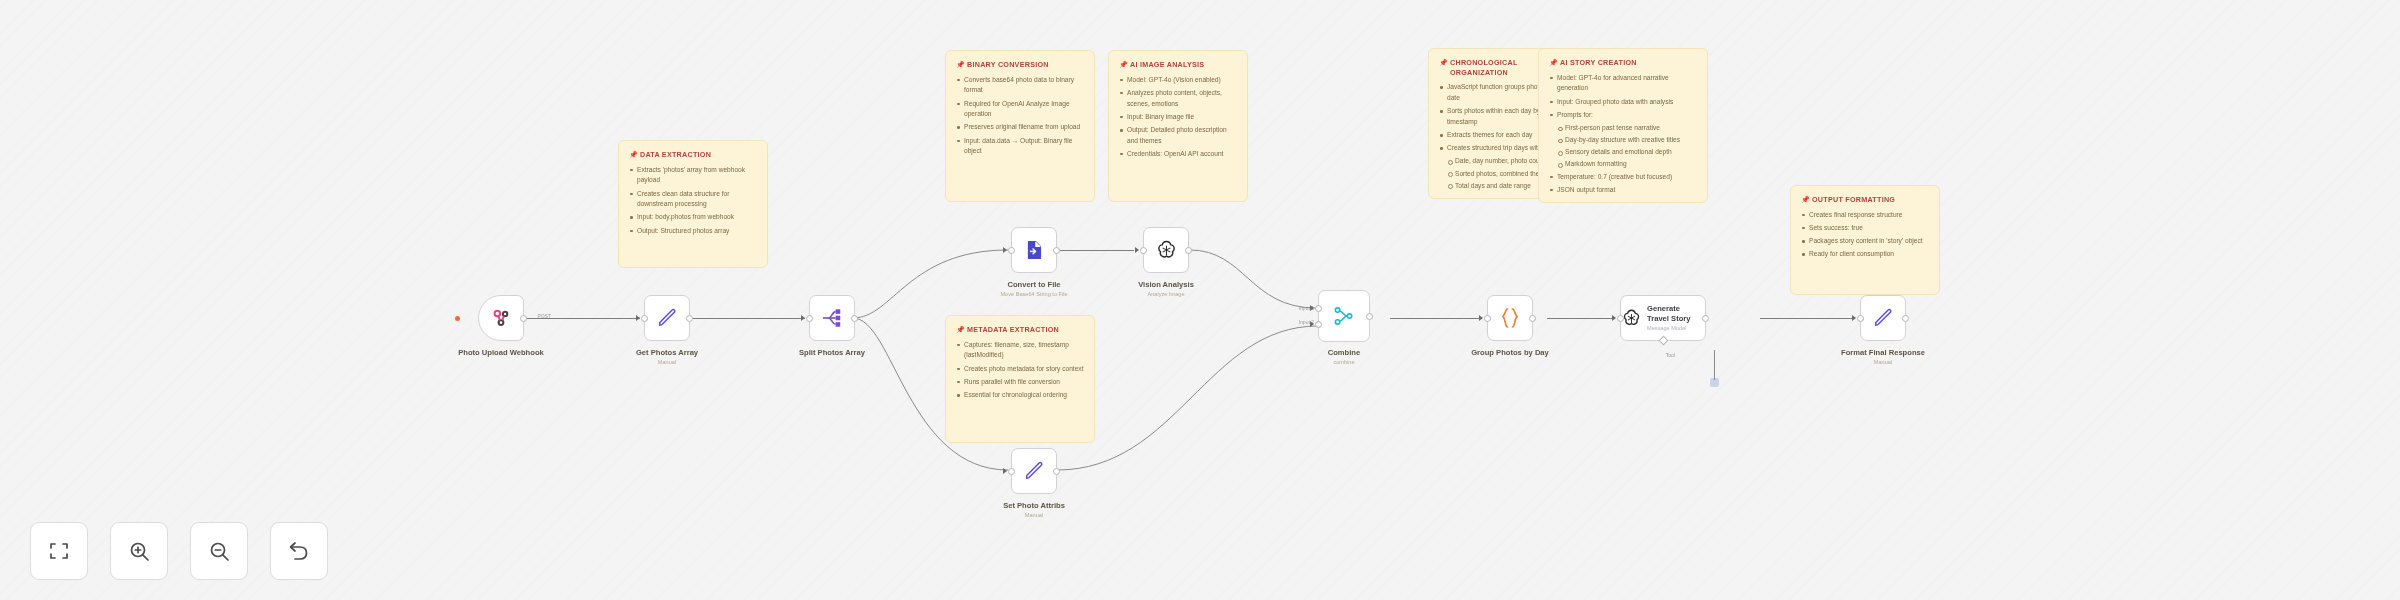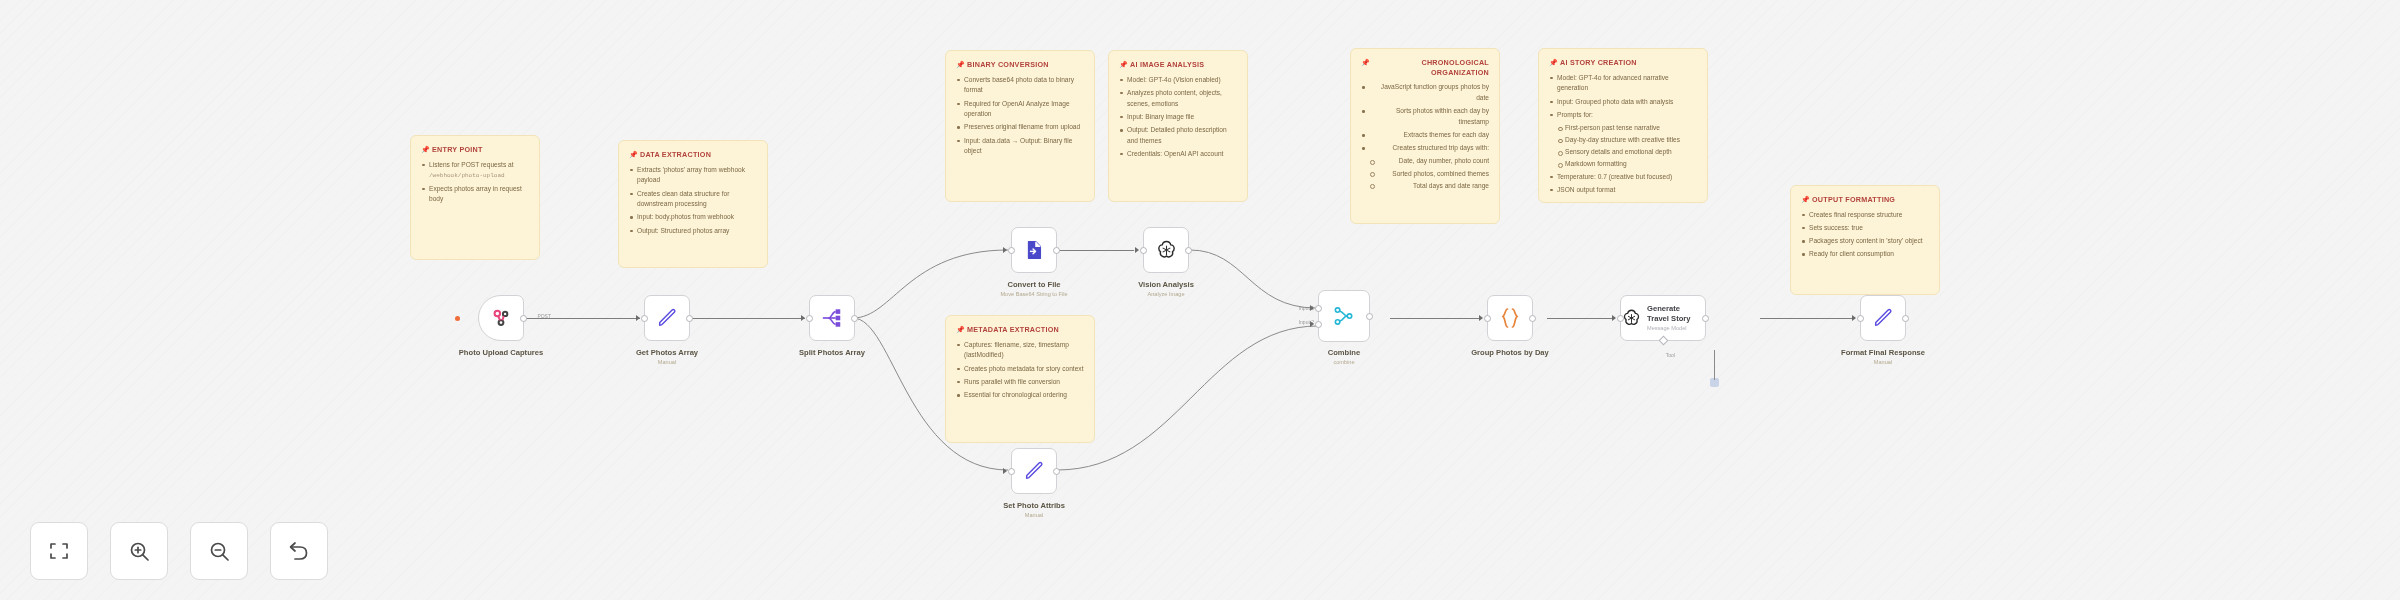--- a/index.html
+++ b/index.html
@@ -219,33 +219,20 @@
     cursor: pointer;
   }
   .tbtn svg { width: 24px; height: 24px; stroke: #4a4a4a; fill: none;
               stroke-width: 1.7; stroke-linecap: round; stroke-linejoin: round; }
 </style>
 </head>
 <body>
 
 <div id="canvas">
 
-  <div class="note" style="left:410px; top:135px; width:130px; height:125px;">
-    <div class="note-title">
-      <span class="pin">📌</span>
-      <span>ENTRY POINT</span>
-    </div>
-    <ul>
-      <li>
-        <span>Listens for POST requests at</span>
-        <span class="mono">/webhook/photo-upload</span>
-      </li>
-      <li>Expects photos array in request body</li>
-    </ul>
-  </div>
 
   <div class="note" style="left:618px; top:140px; width:150px; height:128px;">
     <div class="note-title">
       <span class="pin">📌</span>
       <span>DATA EXTRACTION</span>
     </div>
     <ul>
       <li>Extracts 'photos' array from webhook payload</li>
       <li>Creates clean data structure for downstream processing</li>
       <li>Input: body.photos from webhook</li>
@@ -287,21 +274,21 @@
       <span>METADATA EXTRACTION</span>
     </div>
     <ul>
       <li>Captures: filename, size, timestamp (lastModified)</li>
       <li>Creates photo metadata for story context</li>
       <li>Runs parallel with file conversion</li>
       <li>Essential for chronological ordering</li>
     </ul>
   </div>
 
-  <div class="note" style="left:1350px; top:48px; width:150px; height:176px;text-align:right;">
+  <div class="note" style="left:1428px; top:48px; width:150px; height:151px;">
     <div class="note-title">
       <span class="pin">📌</span>
       <span>CHRONOLOGICAL ORGANIZATION</span>
     </div>
     <ul>
       <li>JavaScript function groups photos by date</li>
       <li>Sorts photos within each day by timestamp</li>
       <li>Extracts themes for each day</li>
       <li>Creates structured trip days with:</li>
       <li class="sub">Date, day number, photo count</li>
@@ -373,21 +360,21 @@
   <div class="node trigger" style="left:478px; top:295px;">
     <svg width="22" height="22" viewBox="0 0 24 24">
       <circle cx="8" cy="7" r="3" fill="none" stroke="#e8457c" stroke-width="2.2"></circle>
       <circle cx="16.5" cy="7.5" r="2.4" fill="none" stroke="#444" stroke-width="2.2"></circle>
       <circle cx="12" cy="17" r="2.6" fill="none" stroke="#444" stroke-width="2.2"></circle>
       <path d="M9,10 L11,14.5" stroke="#e8457c" stroke-width="2.2" fill="none"></path>
       <path d="M15,10 L13.5,14.5" stroke="#e8457c" stroke-width="2.2" fill="none"></path>
     </svg>
     <div class="port out"></div>
     <div class="port-lbl" style="right:-28px; top:17px;">POST</div>
-    <div class="node-label">Photo Upload Captures</div>
+    <div class="node-label">Photo Upload Webhook</div>
   </div>
 
   <div class="node sq" style="left:644px; top:295px;">
     <svg width="22" height="22" viewBox="0 0 24 24">
       <path d="M4,20 L6.5,19.2 L20,5.7 C20.7,5 20.7,4 20,3.3 C19.3,2.6 18.3,2.6 17.6,3.3 L4.1,16.8 Z" fill="none" stroke="#5b4de0" stroke-width="1.6" stroke-linejoin="round"></path>
     </svg>
     <div class="arrowhead"></div>
     <div class="port in"></div>
     <div class="port out"></div>
     <div class="node-label">Get Photos Array</div>

